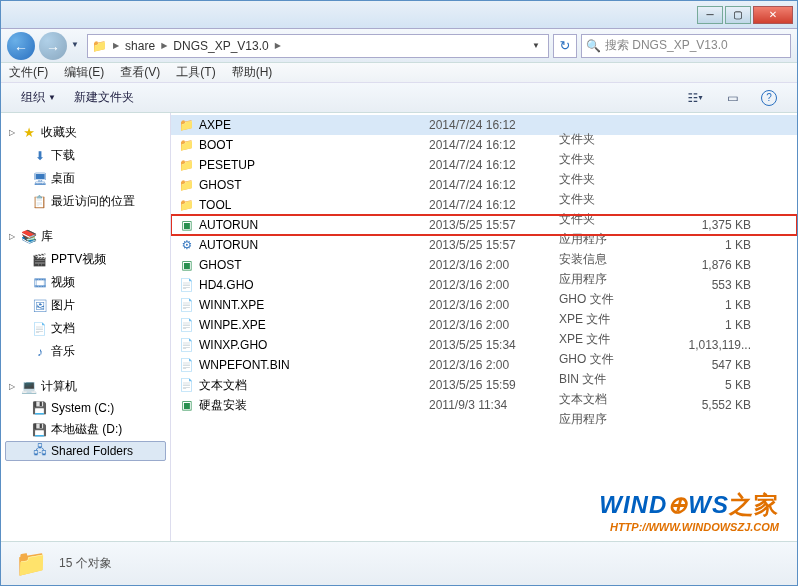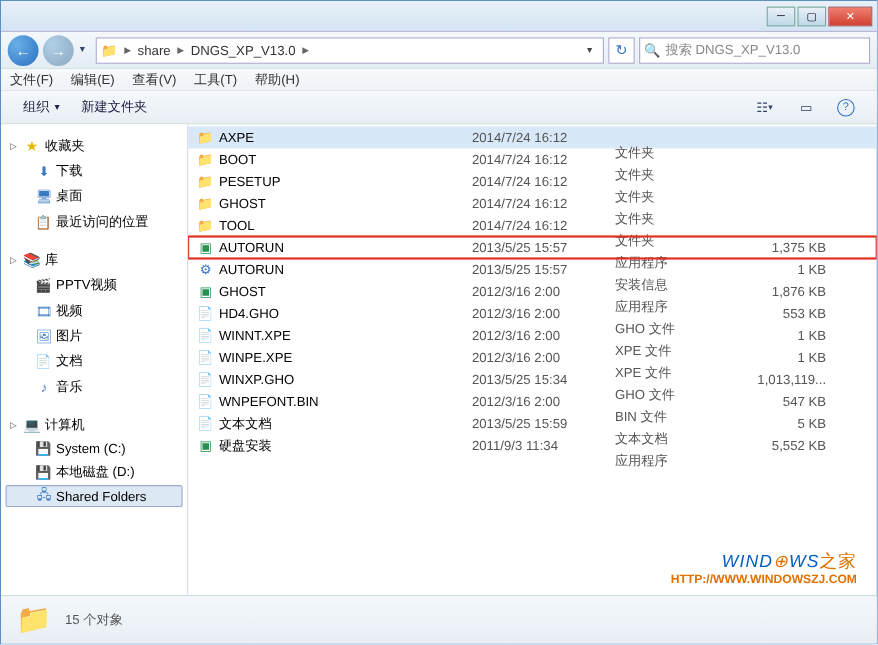--- a/index.html
+++ b/index.html
@@ -56,23 +56,23 @@
 .cell-date { width: 130px; color: #555; }
 .cell-type { width: 110px; color: #555; margin-top: 28px; }
 .cell-size { width: 100px; text-align: right; color: #555; padding-right: 18px; }
 
 .ic-folder { color: #e8b83a; }
 .ic-exe { color: #2a9050; }
 .ic-inf { color: #3a7ac0; }
 .ic-file { color: #888; }
 
 .watermark { position: absolute; right: 18px; bottom: 8px; text-align: right; font-family: Arial; }
-.watermark .line1 { font-size: 16px; font-weight: normal; font-style: italic; color: #0060c0; letter-spacing: 1px; }
+.watermark .line1 { font-size: 24px; font-weight: bold; font-style: italic; color: #0060c0; letter-spacing: 1px; }
 .watermark .line1 .o { color: #e07000; }
-.watermark .line2 { font-size: 11px; color: #e07000; font-weight: bold; }
+.watermark .line2 { font-size: 11px; color: #e07000; font-style: italic; font-weight: bold; }
 
 .statusbar { height: 44px; background: linear-gradient(#f4f8fc,#e8eef4); border-top: 1px solid #cdd; display: flex; align-items: center; padding: 0 14px; gap: 12px; }
 .statusbar .bigicon { width: 32px; height: 32px; color: #e8b83a; font-size: 26px; }
 .statusbar .txt { color: #555; }
 </style>
 </head>
 <body>
 
 <div class="window">
 

